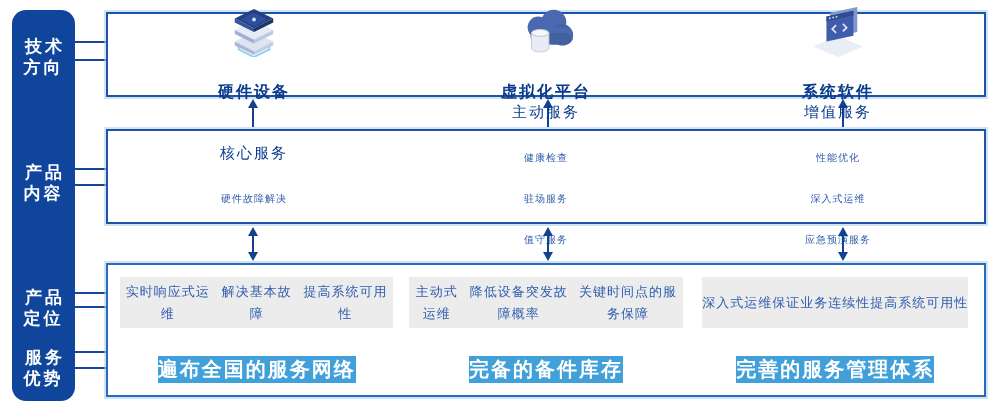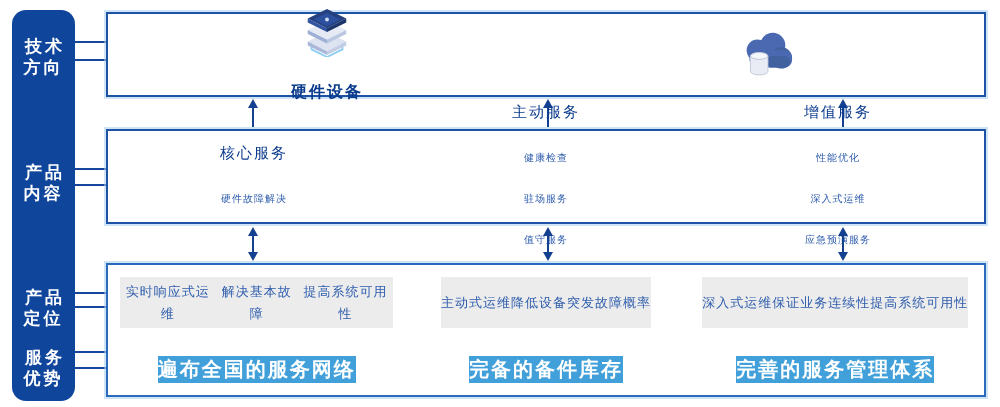--- a/index.html
+++ b/index.html
@@ -98,20 +98,37 @@
           <circle cx="47" cy="28" r="11" fill="#41619f"></circle>
           <rect x="14" y="20" width="44" height="18" rx="8" fill="#4a69b0"></rect>
           <rect x="30" y="26" width="26" height="12" rx="6" fill="#41619f"></rect>
           <path d="M15,26 h18 v16 h-18 z" fill="#e9ecf4"></path>
           <ellipse cx="24" cy="26" rx="9" ry="3.6" fill="#f6f7fb" stroke="#c2cbdd" stroke-width="1"></ellipse>
           <path d="M15,31.5 a9,3.6 0 0 0 18,0" fill="none" stroke="#c2cbdd" stroke-width="1"></path>
           <path d="M15,36.5 a9,3.6 0 0 0 18,0" fill="none" stroke="#c2cbdd" stroke-width="1"></path>
           <path d="M15,42 a9,3.6 0 0 0 18,0 l0,-16 a9,3.6 0 0 1 -18,0 z" fill="#e9ecf4" stroke="#c2cbdd" stroke-width="1"></path>
         </svg>
       </div>
+      <div class="tech-label">虚拟化平台</div>
+    </div>
+    <div class="col">
+      <div class="icon-wrap">
+        <svg width="58" height="52" viewBox="0 0 60 54">
+          <polygon points="30,32 56,43 30,54 4,43" fill="#e9edf5"></polygon>
+          <polygon points="22,8 50,2 50,28 22,34" fill="#8297cc"></polygon>
+          <polygon points="18,12 46,6 46,32 18,38" fill="#3f5dab"></polygon>
+          <polygon points="18,12 46,6 46,11 18,17" fill="#324b8e"></polygon>
+          <circle cx="21.5" cy="13.7" r="1" fill="#cdd7ee"></circle>
+          <circle cx="25" cy="13" r="1" fill="#cdd7ee"></circle>
+          <circle cx="28.5" cy="12.2" r="1" fill="#cdd7ee"></circle>
+          <polyline points="28,21 24,25 28,29" fill="none" stroke="#dde4f4" stroke-width="1.8"></polyline>
+          <polyline points="35,19.5 39,23.5 35,27.5" fill="none" stroke="#dde4f4" stroke-width="1.8"></polyline>
+        </svg>
+      </div>
+      <div class="tech-label">系统软件</div>
     </div>
   </div>
 
   <div class="arrow" style="left:246px; top:99px;">
     <svg width="14" height="28" viewBox="0 0 14 28">
         <polygon points="7,0 2,9 12,9" fill="#13408f"></polygon>
         <rect x="6" y="8" width="2" height="20" fill="#13408f"></rect>
       </svg>
   </div>
   <div class="arrow" style="left:541px; top:99px;">
@@ -174,20 +191,21 @@
         <div class="gray-line">实时响应式运维</div>
         <div class="gray-line">解决基本故障</div>
         <div class="gray-line">提高系统可用性</div>
       </div>
       <div class="blue-bar">遍布全国的服务网络</div>
     </div>
     <div class="col pos-col">
       <div class="gray-panel">
         <div class="gray-line">主动式运维</div>
         <div class="gray-line">降低设备突发故障概率</div>
+        <div class="gray-line">关键时间点的服务保障</div>
       </div>
       <div class="blue-bar">完备的备件库存</div>
     </div>
     <div class="col pos-col">
       <div class="gray-panel">
         <div class="gray-line">深入式运维</div>
         <div class="gray-line">保证业务连续性</div>
         <div class="gray-line">提高系统可用性</div>
       </div>
       <div class="blue-bar">完善的服务管理体系</div>

